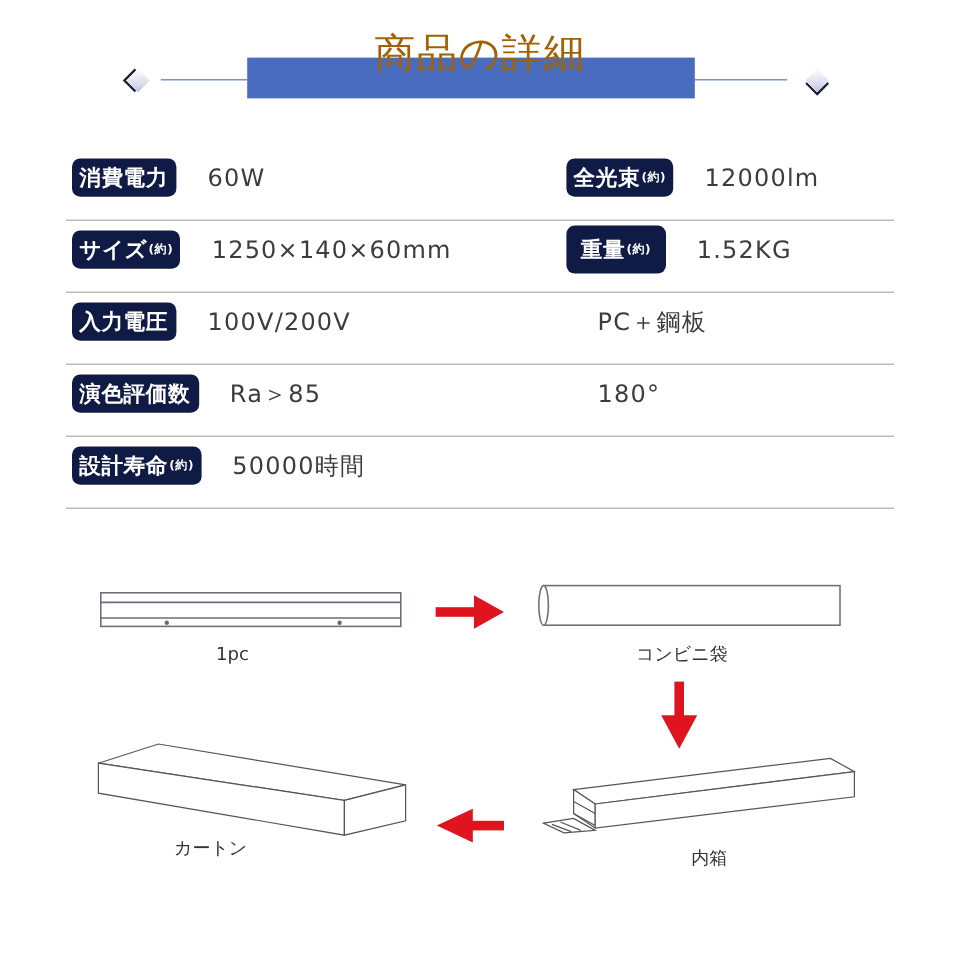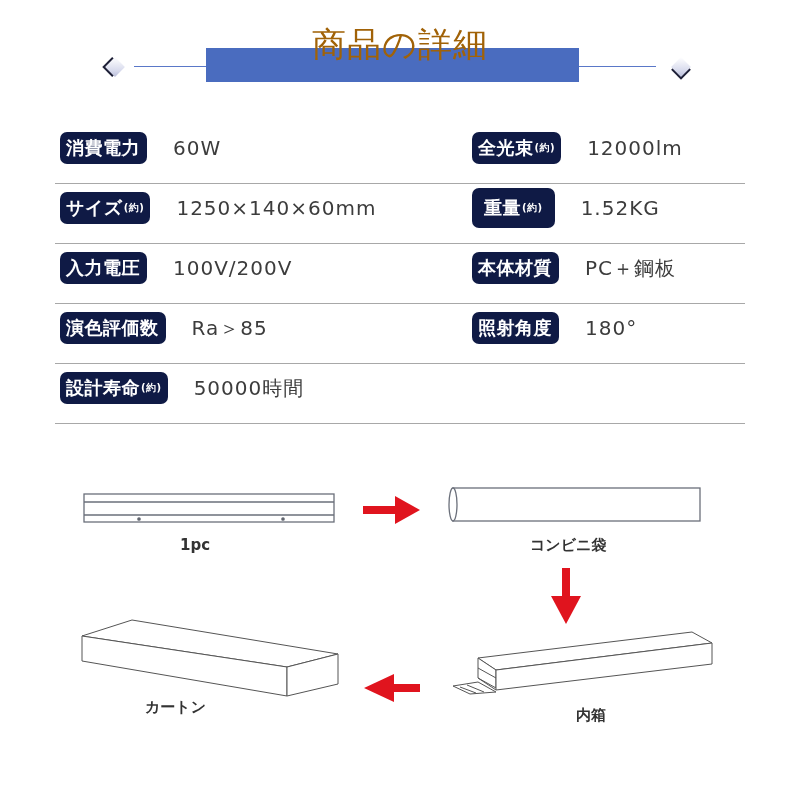--- a/index.html
+++ b/index.html
@@ -32,21 +32,21 @@
     background: #0f1a45; color: #fff; border-radius: 7px; height: 32px; padding: 0 6px;
     display: inline-flex; align-items: center; font-size: 18px; font-weight: bold; letter-spacing: 0.5px;
     white-space: nowrap;
   }
   .badge .sub { font-size: 10px; font-weight: bold; margin-left: 1px; }
   .val { margin-left: 26px; font-size: 20px; color: #3c3c3c; letter-spacing: 1px; white-space: nowrap; }
 
   
   .diagram { position: absolute; left: 0; top: 440px; width: 800px; height: 340px; }
   .diagram svg { position: absolute; left: 0; top: 0; }
-  .cap { position: absolute; font-size: 15px; font-weight: bold; color: #333; font-family: "DejaVu Sans", sans-serif; }
+  .cap { position: absolute; font-size: 15px; font-weight: normal; color: #333; font-family: "DejaVu Sans", sans-serif; }
 </style>
 </head>
 <body>
 
 <div class="hdr">
   <div class="line l"></div>
   <div class="line r"></div>
   <div class="diamond l"></div>
   <div class="diamond r"></div>
   <div class="bar"></div>
@@ -91,42 +91,34 @@
 
 <div class="spec-row" style="top:244px;text-align:center;">
   <div class="cell left">
     <span class="badge">
         <span>入力電圧</span>
         <span class="sub"></span>
       </span>
     <span class="val">100V/200V</span>
   </div>
   <div class="cell right">
-    <span class="badge">
-        <span>本体材質</span>
-        <span class="sub"></span>
-      </span>
     <span class="val">PC＋鋼板</span>
   </div>
   <div class="rule-l"></div>
 </div>
 
 <div class="spec-row" style="top:304px;">
   <div class="cell left">
     <span class="badge">
         <span>演色評価数</span>
         <span class="sub"></span>
       </span>
     <span class="val">Ra＞85</span>
   </div>
   <div class="cell right">
-    <span class="badge">
-        <span>照射角度</span>
-        <span class="sub"></span>
-      </span>
     <span class="val">180°</span>
   </div>
   <div class="rule-l"></div>
 </div>
 
 <div class="spec-row" style="top:364px;">
   <div class="cell left">
     <span class="badge">
         <span>設計寿命</span>
         <span class="sub">(約)</span>

